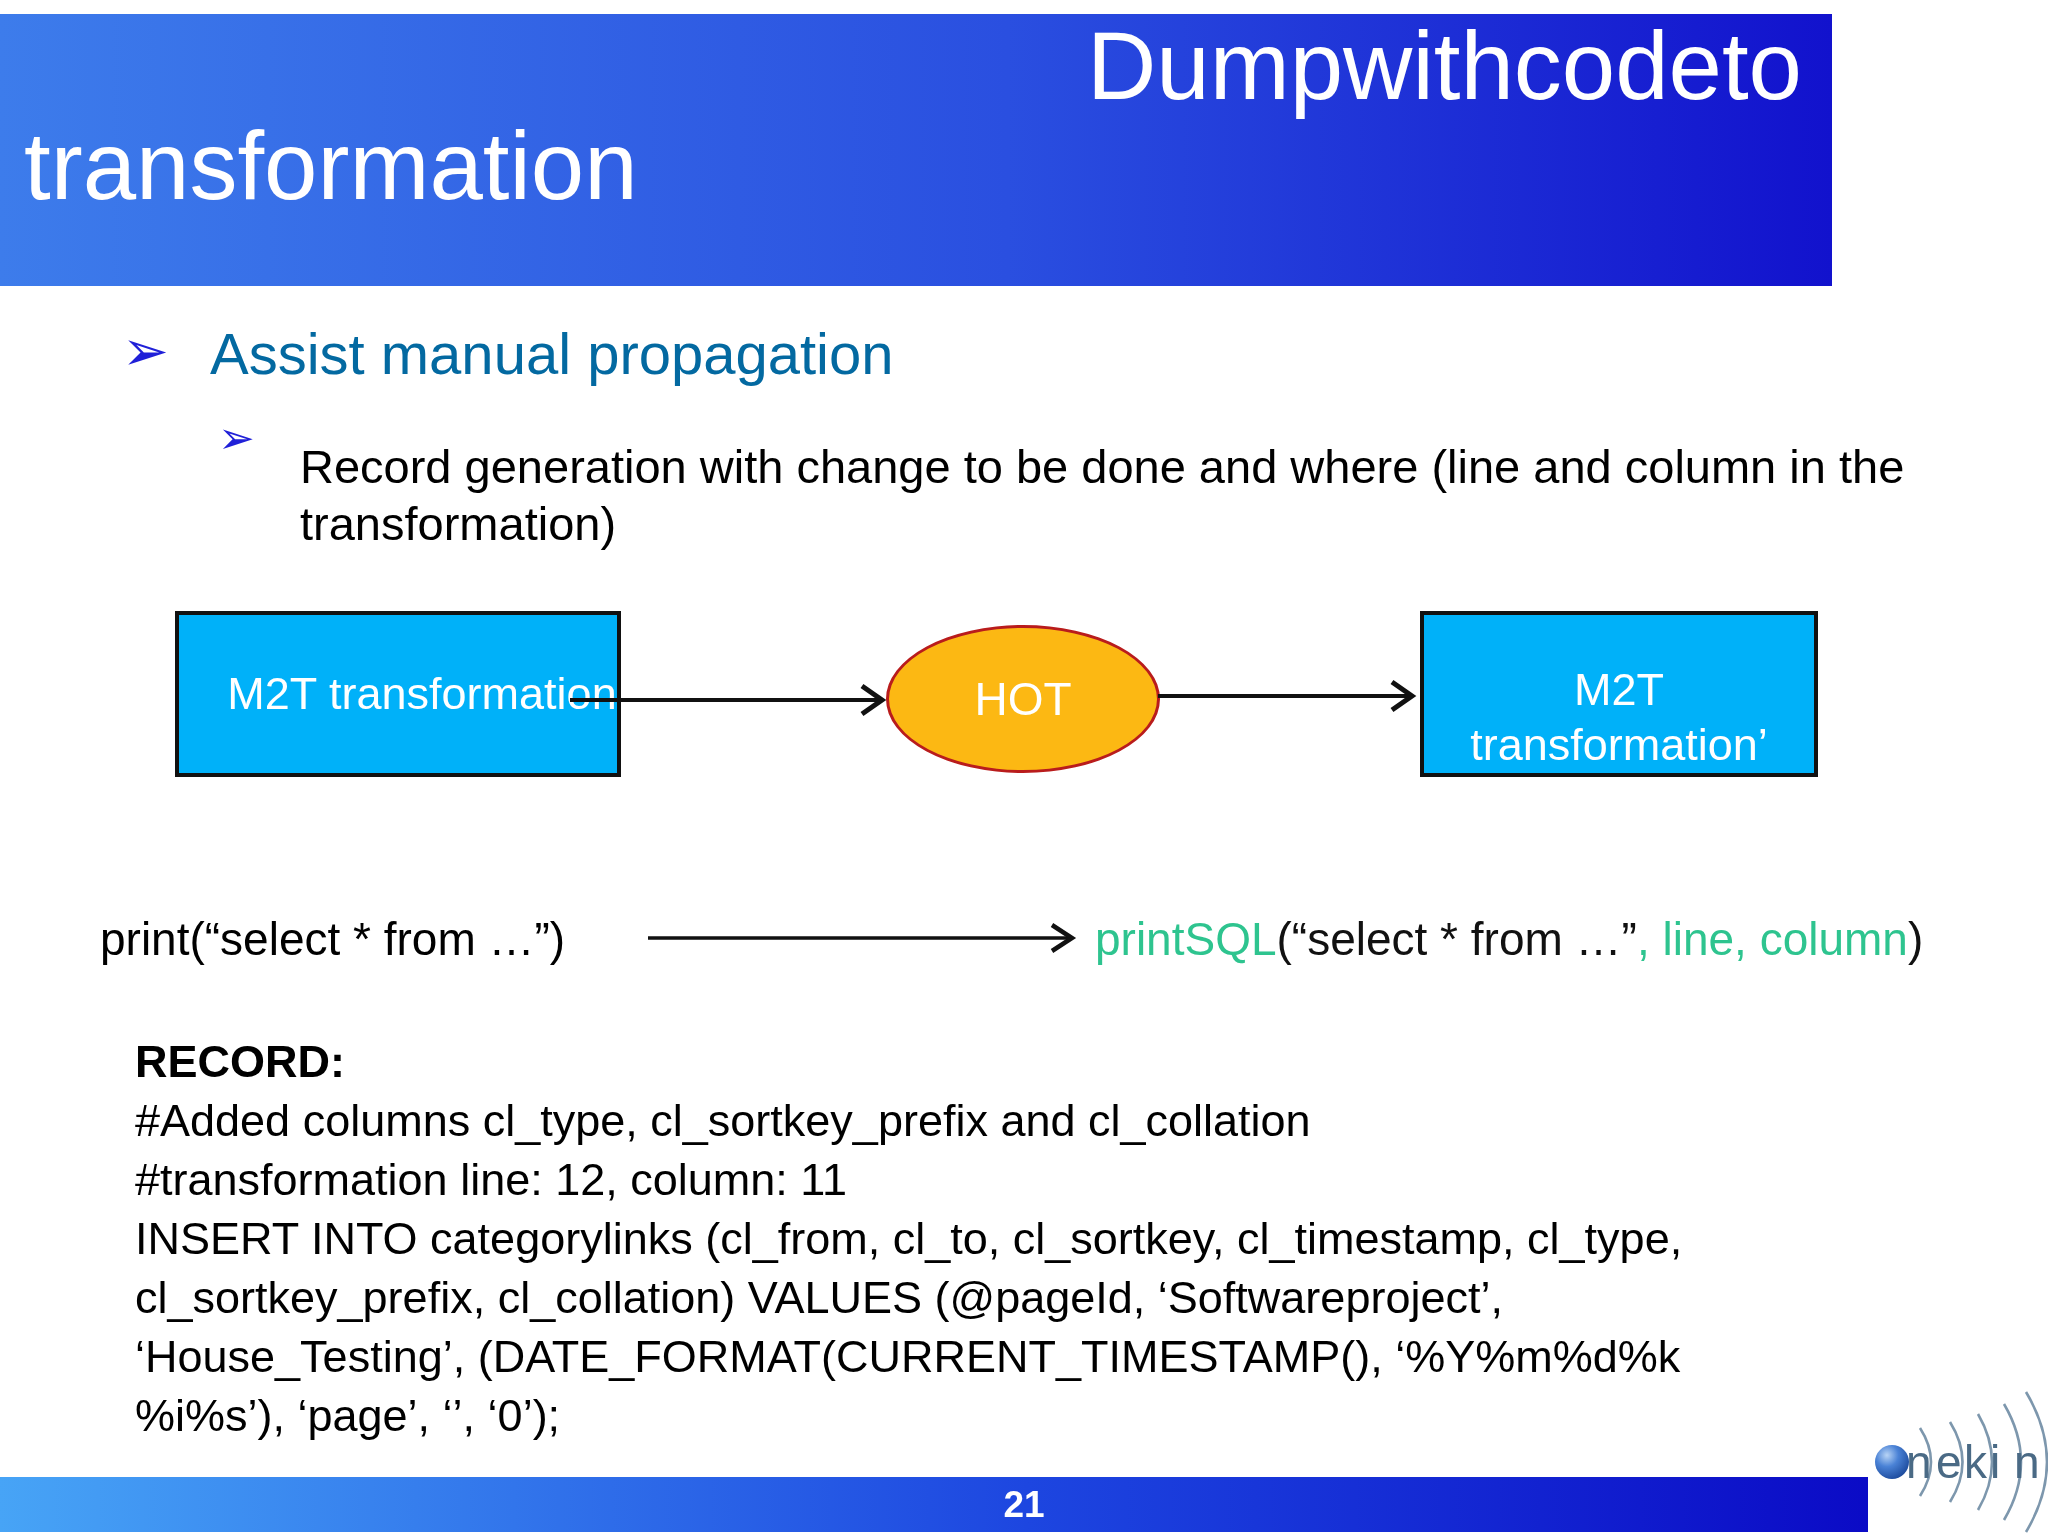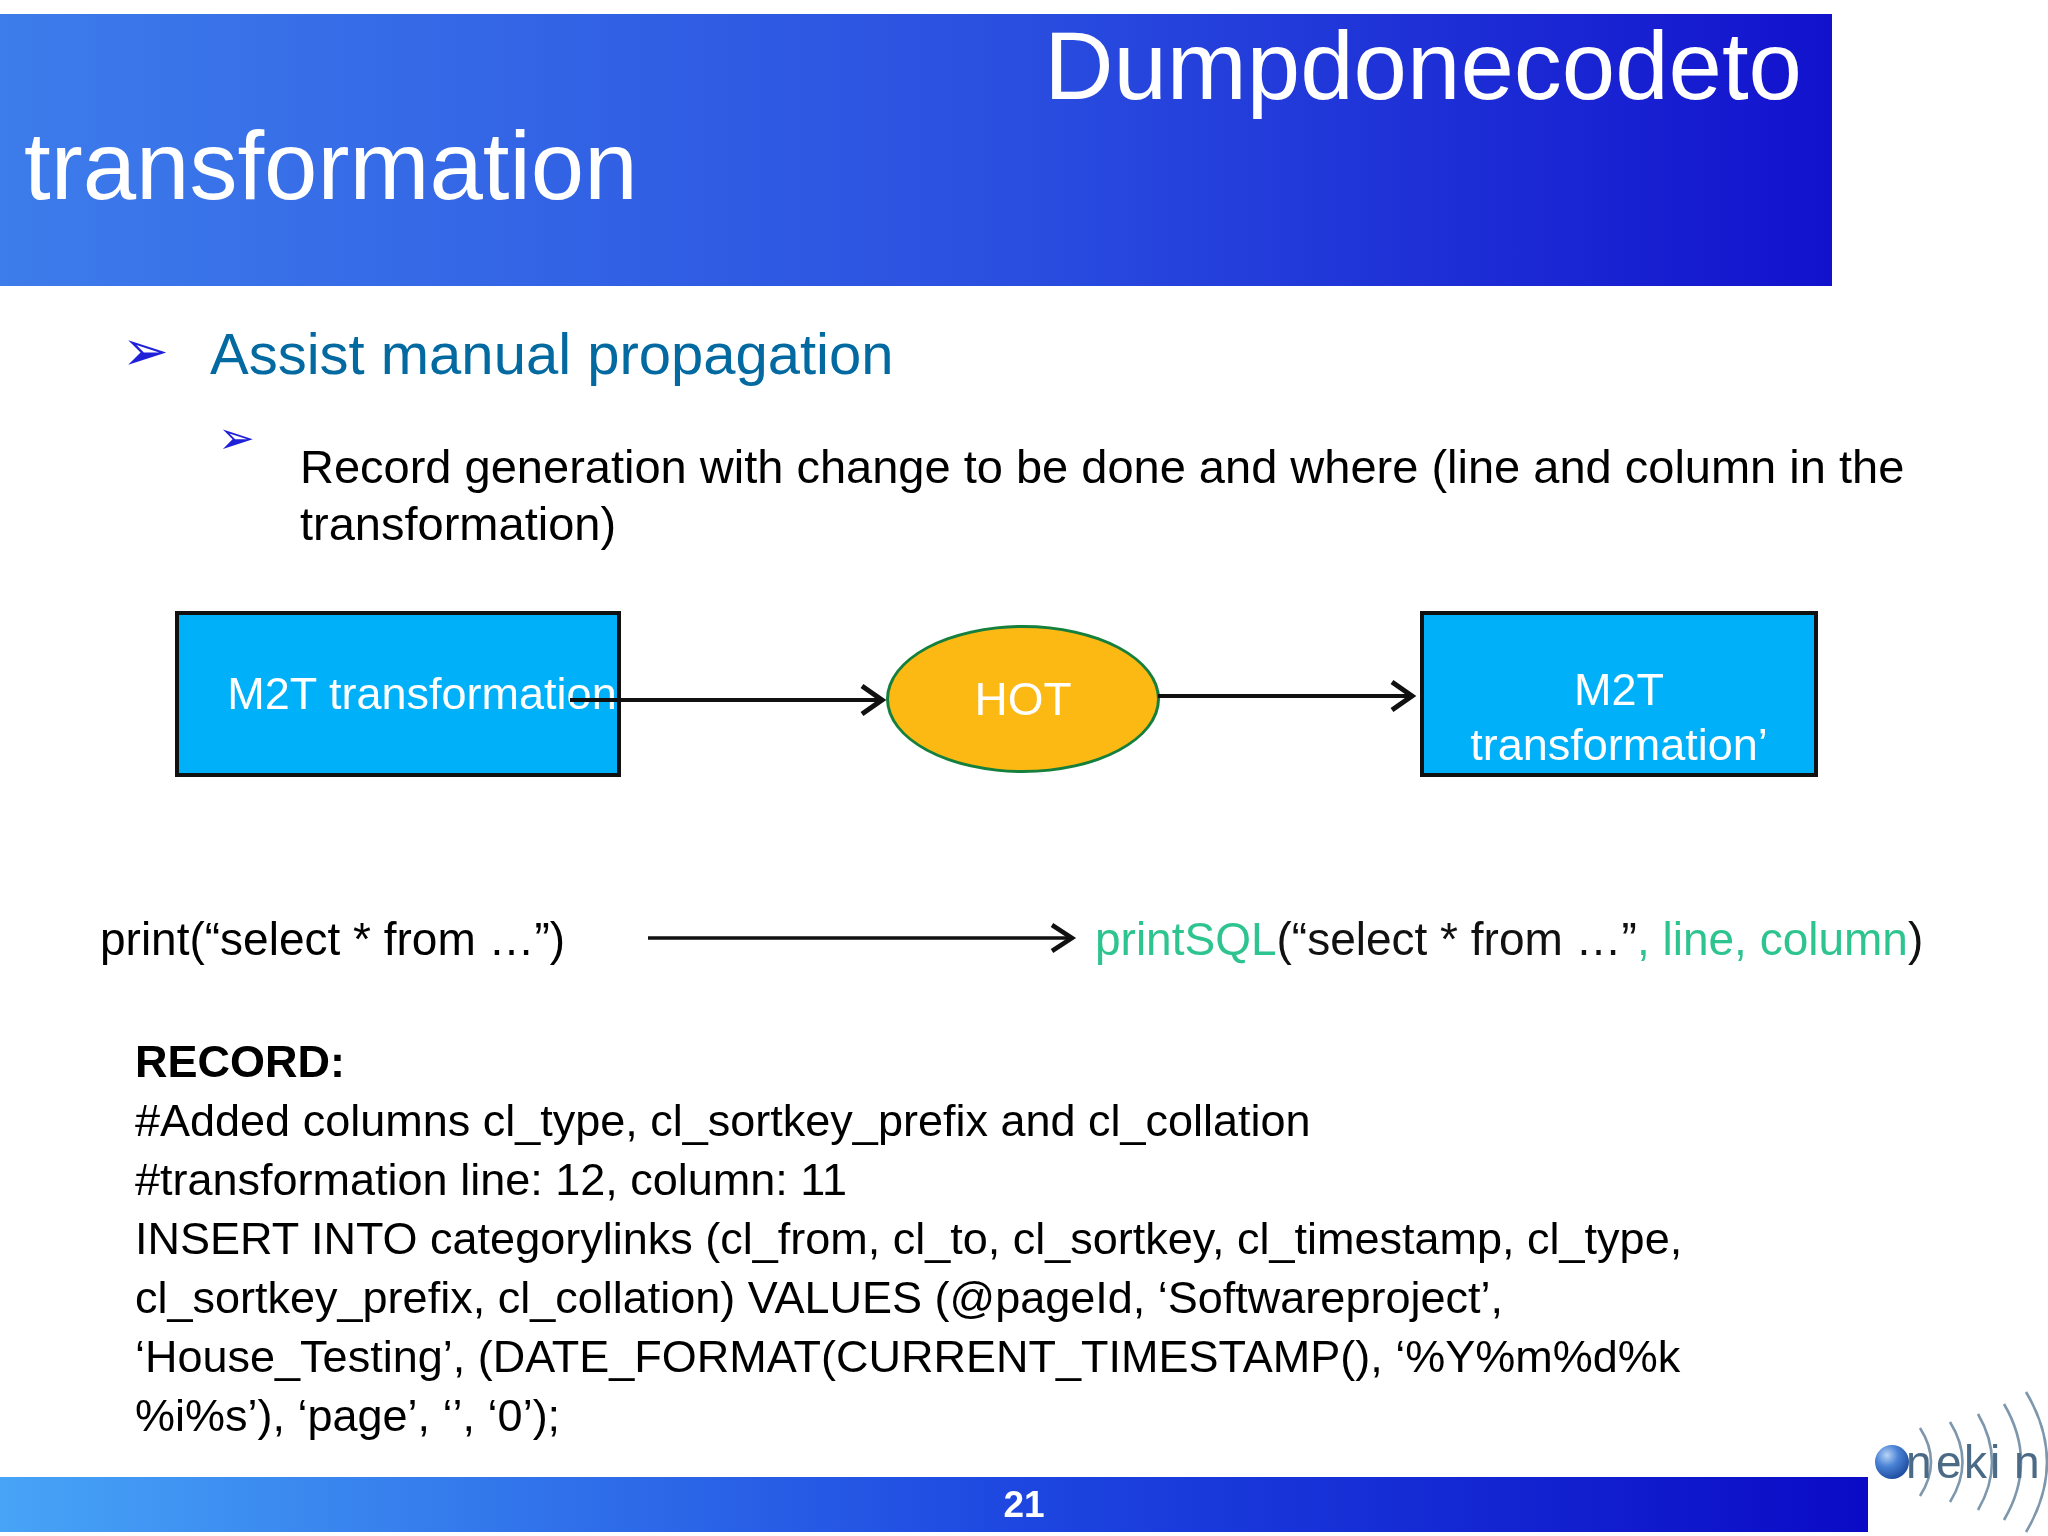--- a/index.html
+++ b/index.html
@@ -36,21 +36,21 @@
   .dg-box{
     position:absolute;width:390px;height:158px;
     background:#00b1f9;border:4px solid #111;
     color:#fff;font-size:45px;line-height:1.22;
     display:flex;align-items:center;justify-content:center;text-align:center;
   }
   .dg-box-left{left:175px;top:611px;padding-left:48px;}
   .dg-box-right{left:1420px;top:611px;align-items:flex-end;}
   .dg-ellipse{
     position:absolute;left:886px;top:625px;width:268px;height:142px;
-    background:#fcb813;border:3px solid #15803d;border-radius:50%;
+    background:#fcb813;border:3px solid #b91c1c;border-radius:50%;
     color:#fff;font-size:46px;
     display:flex;align-items:center;justify-content:center;
   }
   .dg-arrow{position:absolute;overflow:visible;}
   
   .code-before{left:100px;top:912px;font-size:46px;color:#000;white-space:nowrap;}
   .code-after{left:1095px;top:912px;font-size:46px;white-space:nowrap;}
   .code-green{color:#2ec48f;}
   .code-black{color:#111;}
   
@@ -71,21 +71,21 @@
   .logo{position:absolute;left:1870px;top:1384px;width:178px;height:152px;}
 </style>
 </head>
 <body>
 
 <div class="slide">
 
   <div class="title-banner">
     <div class="title-line1">
       <span>Dump</span>
-      <span>done</span>
+      <span>with</span>
       <span>code</span>
       <span>to</span>
     </div>
     <div class="title-line2">transformation</div>
   </div>
 
   <span class="abs bullet-marker b1-marker">➢</span>
   <span class="abs b1-text">Assist manual propagation</span>
 
   <span class="abs bullet-marker b2-marker">➢</span>

